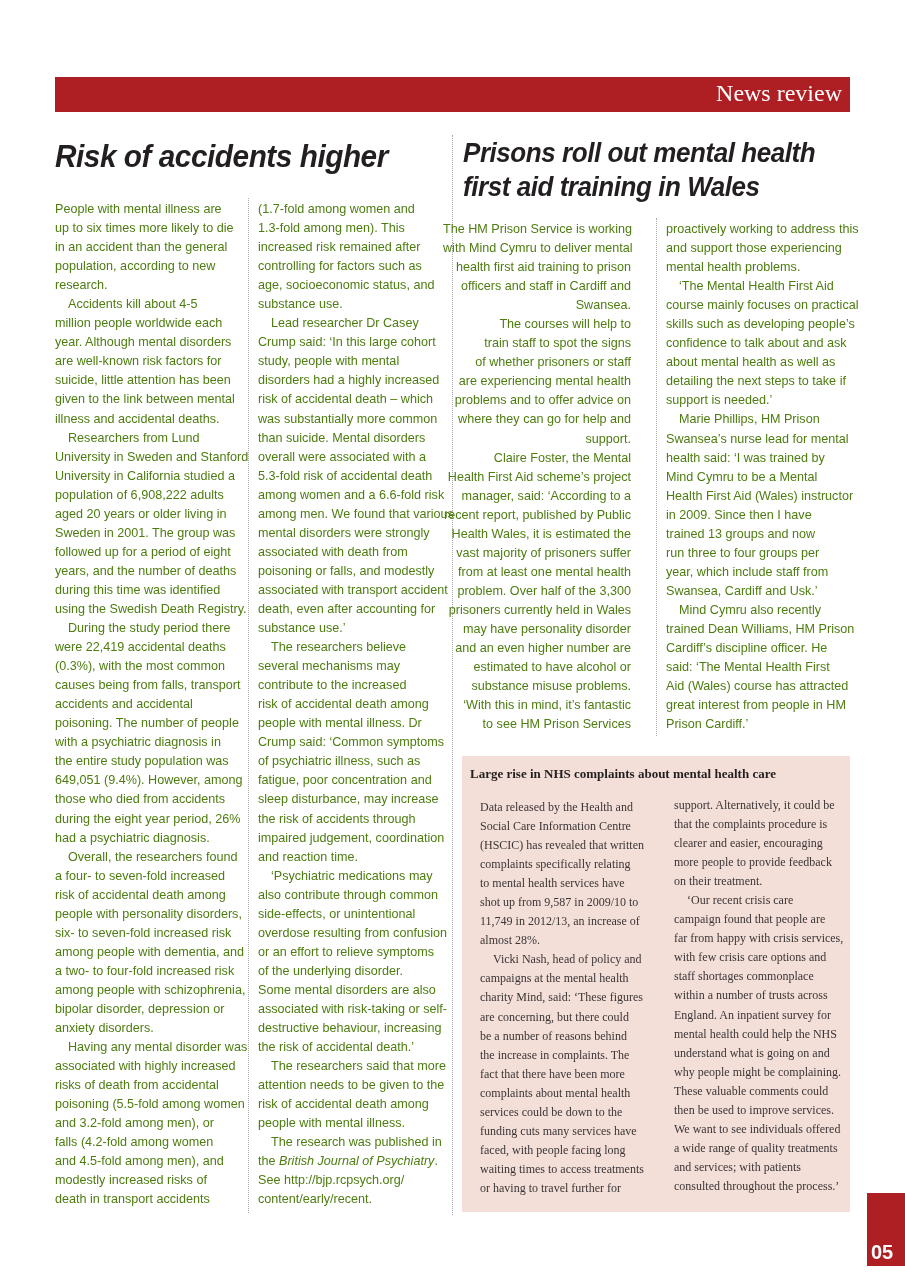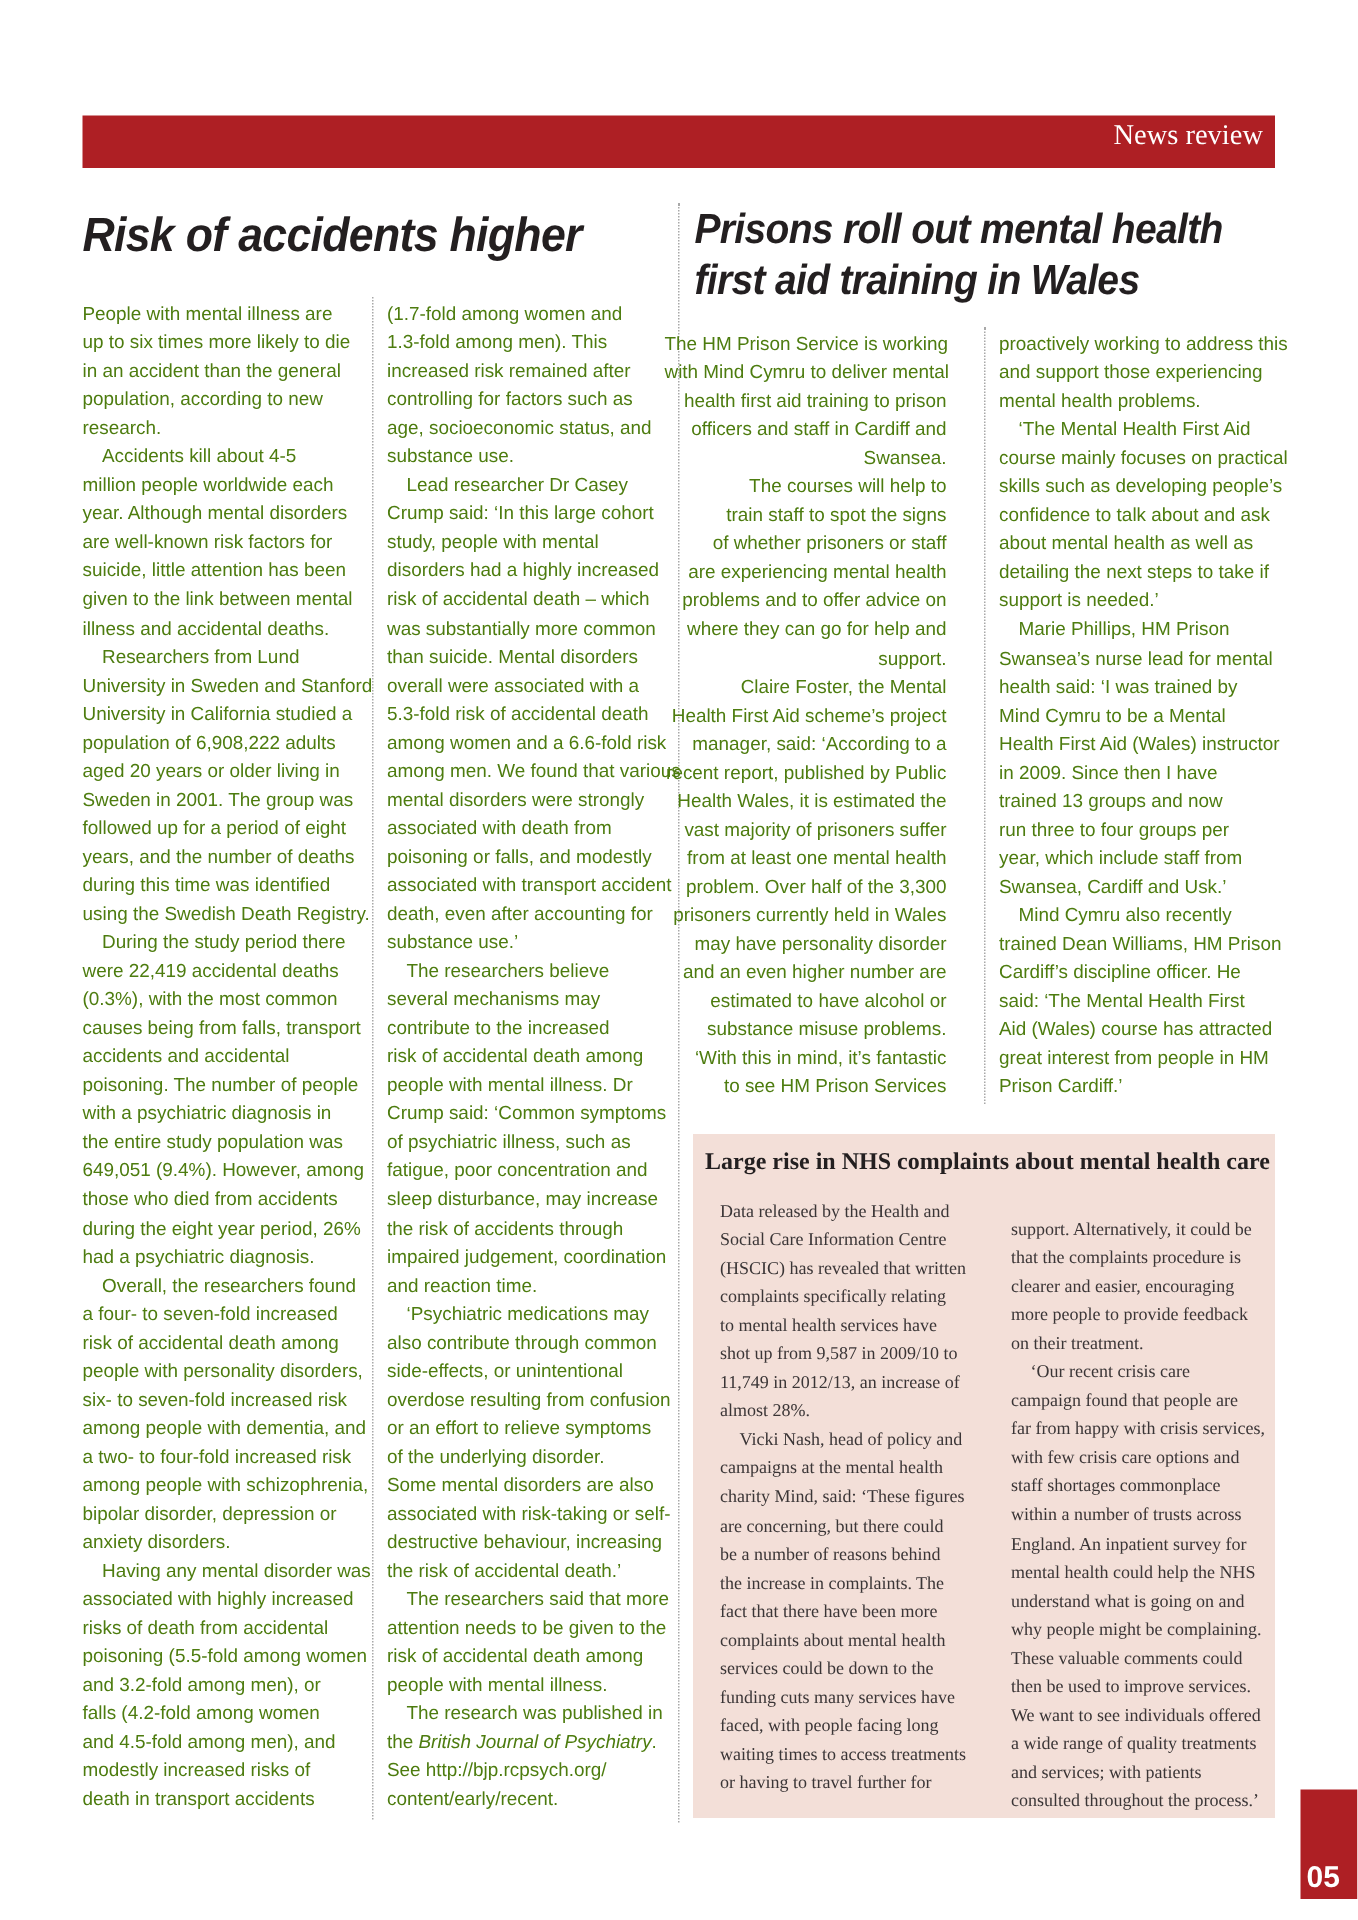--- a/index.html
+++ b/index.html
@@ -1,44 +1,44 @@
 <!DOCTYPE html>
 <html><head>
 <meta charset="utf-8">
 <style>
   html, body { margin: 0; padding: 0; background: #ffffff; }
   body { width: 905px; height: 1280px; position: relative; overflow: hidden; font-family: "Liberation Sans", sans-serif; color: #231f20; }
 
   .header-bar { position: absolute; left: 55px; top: 77px; width: 795px; height: 35px; background: #ae1f24; }
-  .header-bar .section-label { position: absolute; right: 8px; top: 3px; font-family: "Liberation Serif", serif; font-size: 19px; color: #ffffff; letter-spacing: 0px; }
+  .header-bar .section-label { position: absolute; right: 8px; top: 3px; font-family: "Liberation Serif", serif; font-size: 24px; color: #ffffff; letter-spacing: 0px; }
 
   .main-divider { position: absolute; left: 452px; top: 135px; height: 1080px; border-left: 1px dotted #a8a8a8; }
   .col-divider-left { position: absolute; left: 248px; top: 198px; height: 1015px; border-left: 1px dotted #a8a8a8; }
   .col-divider-right { position: absolute; left: 656px; top: 218px; height: 518px; border-left: 1px dotted #a8a8a8; }
 
   .headline { position: absolute; font-family: "Liberation Sans", sans-serif; font-weight: bold; font-style: italic; color: #231f20; letter-spacing: -0.5px; margin: 0; }
   .headline-left { left: 55px; top: 136px; font-size: 32px; line-height: 40px; transform: scaleX(0.93); transform-origin: left top; }
   .headline-right { left: 463px; top: 136px; font-size: 28px; line-height: 34px; width: 420px; transform: scaleX(0.93); transform-origin: left top; }
 
   .col { position: absolute; font-size: 12.6px; line-height: 19.05px; color: #4d7c0f; }
   .col .line { display: block; white-space: nowrap; }
   .col .indent { padding-left: 13px; }
 
   .col-a { left: 55px; top: 200px; width: 188px; }
   .col-b { left: 258px; top: 200px; width: 188px; }
   .col-c { left: 443px; top: 220px; width: 188px; text-align: right; }
   .col-d { left: 666px; top: 220px; width: 188px; }
 
   .sidebar-box { position: absolute; left: 462px; top: 756px; width: 388px; height: 456px; background: #f3dfd8; }
-  .sidebar-title { position: absolute; left: 8px; top: 10px; font-family: "Liberation Serif", serif; font-weight: bold; font-size: 16px; color: #231f20; white-space: nowrap; }
+  .sidebar-title { position: absolute; left: 8px; top: 10px; font-family: "Liberation Serif", serif; font-weight: bold; font-size: 13px; color: #231f20; white-space: nowrap; }
   .sb-col { position: absolute; font-family: "Liberation Serif", serif; font-size: 12px; line-height: 19.05px; color: #3a3536; margin-left: 10px; }
   .sb-col .line { display: block; white-space: nowrap; }
   .sb-col .indent { padding-left: 13px; }
   .sb-col-a { left: 8px; top: 42px; width: 185px; }
-  .sb-col-b { left: 202px; top: 54px; width: 185px; }
+  .sb-col-b { left: 202px; top: 40px; width: 185px; }
 
   .page-number-box { position: absolute; left: 867px; top: 1193px; width: 38px; height: 73px; background: #ae1f24; }
   .page-number { position: absolute; left: 4px; bottom: 2px; font-family: "Liberation Sans", sans-serif; font-weight: bold; font-size: 20px; color: #ffffff; }
 </style>
 </head>
 <body>
 
 <div class="header-bar">
   <span class="section-label">News review</span>
 </div>

